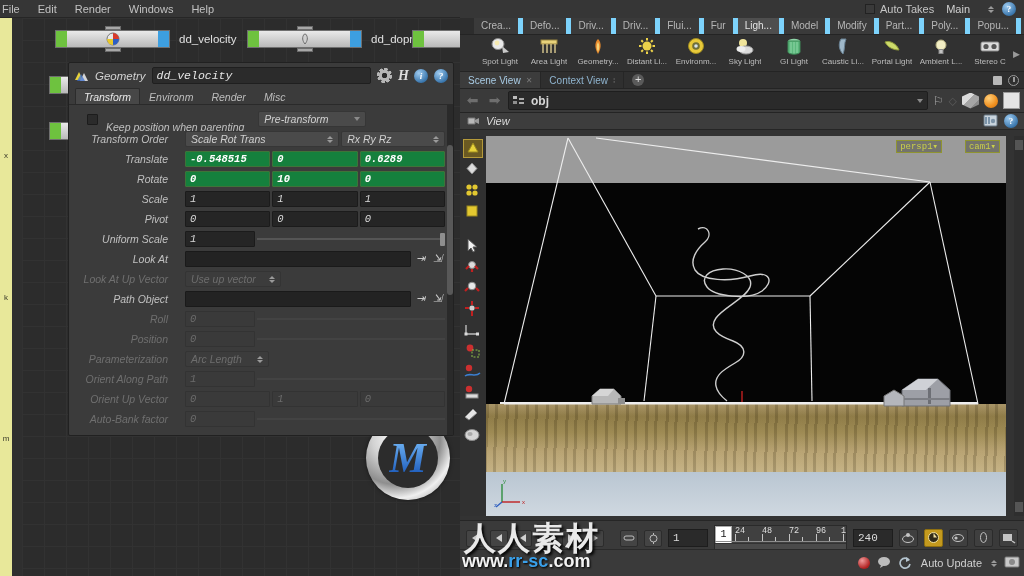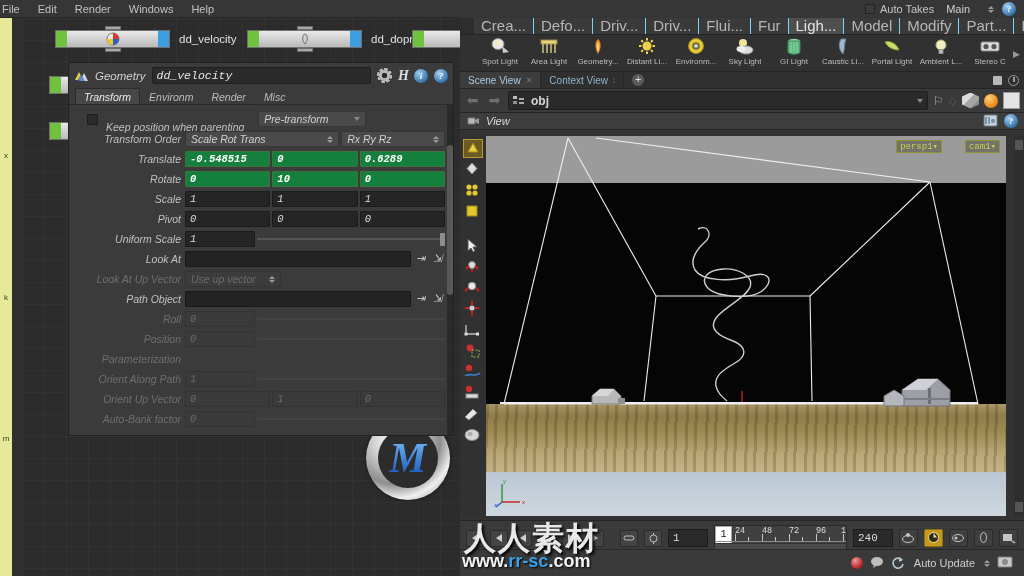--- a/index.html
+++ b/index.html
@@ -75,21 +75,21 @@
 
   .ptabs { height:17px; display:flex; align-items:stretch; padding-left:6px;
       border-bottom:1px solid #2a2a2a; }
   .ptabs .pt { padding:0 8px; font-size:10.5px; color:#bdbdbd; line-height:16px;
       border:1px solid transparent; border-bottom:none; }
   .ptabs .pt.active { background:#474747; border-color:#2c2c2c; color:#e8e8e8;
       border-radius:2px 2px 0 0; }
 
   .pbody { flex:1; padding:5px 8px 4px 4px; overflow:hidden; position:relative; }
   .prow { display:flex; align-items:center; height:18px; margin-bottom:2px; }
-  .plabel { width:112px; text-align:right; padding-right:4px; font-size:10.5px;
+  .plabel { width:112px; text-align:right; padding-right:17px; font-size:10.5px;
       color:#c0c0c0; white-space:nowrap; }
   .plabel.dim { color:#6f6f6f; }
   .fields { flex:1; display:flex; gap:2px; }
   .fld { flex:1; height:16px; background:#252525; border:1px solid #1b1b1b;
       color:#d8d8d8; font-size:10.5px; line-height:14px; padding:0 4px;
       font-family:"Liberation Mono", monospace; border-radius:1px; }
   .fld.green { background:#15803d; border-color:#3f7339; color:#fff; font-weight:bold; }
   .fld.dim { background:#3a3a3a; border-color:#333; color:#6b6b6b; }
   .chk { width:11px;height:11px;background:#2b2b2b;border:1px solid #1c1c1c;
       border-radius:1px; margin-left:14px; }
@@ -160,22 +160,22 @@
 
   
   .toprow { height:18px; background:#363636; display:flex; align-items:center;
       justify-content:flex-end; gap:8px; padding-right:8px; }
   .toprow .at { display:flex; align-items:center; gap:5px; font-size:11px; color:#c5c5c5; }
   .toprow .atbox { width:10px;height:10px;background:#3a3a3a;border:1px solid #222; }
   .toprow .main { font-size:11px; color:#d0d0d0; padding:0 10px 0 4px; }
 
   .shelf-tabs { height:17px; background:#2d2d2d; display:flex; align-items:stretch;
       padding-left:14px; border-bottom:1px solid #242424; }
-  .shelf-tabs .st { padding:0 7px; font-size:15px; color:#b6b6b6; line-height:16px;
-      border-right:1px solid #7dd3fc; background:#3a3a3a; }
+  .shelf-tabs .st { padding:0 7px; font-size:10px; color:#b6b6b6; line-height:16px;
+      border-right:5px solid #7dd3fc; background:#3a3a3a; }
   .shelf-tabs .st.active { background:#4e4e4e; color:#e4e4e4; }
   .shelf-tabs .sp { flex:1; }
 
   .shelf { height:37px; background:#313131; display:flex; align-items:flex-start;
       padding:2px 0 0 16px; gap:1px; border-bottom:1px solid #242424; position:relative; }
   .tool { width:48px; display:flex; flex-direction:column; align-items:center; gap:1px; }
   .tool .ti { width:22px; height:19px; position:relative; }
   .tool .tl { font-size:8px; color:#bdbdbd; white-space:nowrap; overflow:hidden;
       max-width:48px; text-overflow:ellipsis; text-align:center; }
 
@@ -253,21 +253,21 @@
   .ruler .sub i { position:absolute; top:2px; font-size:6px; color:#8d8d8d; }
   .endfield { width:40px; height:18px; background:#2a2a2a; border:1px solid #1d1d1d;
       color:#dcdcdc; font-size:11px; line-height:16px; padding:0 4px; text-align:left;
       font-family:"Liberation Mono",monospace; }
   .modeic { width:19px;height:18px; background:#3f3f3f; border:1px solid #2b2b2b;
       border-radius:2px; position:relative; }
   .modeic.on { background:#c49a1e; border-color:#8e6f10; }
 
   .statusbar { position:absolute; left:0; bottom:0; width:564px; height:27px;
       background:#3a3a3a; border-top:1px solid #2a2a2a; display:flex; align-items:center;
-      justify-content:flex-end; gap:7px; padding-right:11px; }
+      justify-content:flex-end; gap:7px; padding-right:4px; }
   .statusbar .red { width:12px;height:12px;border-radius:50%;
       background:radial-gradient(circle at 35% 30%,#f09a9a,#b02020 70%); }
   .statusbar .au { font-size:11px; color:#cfcfcf; padding:0 2px; }
 
   .scrollv { position:absolute; right:0; top:0; width:6px; bottom:0; background:#2a2a2a; }
   .scrollv .thumb { position:absolute; left:0; width:6px; background:#585858; border-radius:3px; }
 </style>
 </head>
 <body>
 
@@ -597,20 +597,30 @@
           <div class="fields">
             <div class="fld dim" style="flex:0 0 70px">0</div>
             <div class="slider dim">
               <div class="track"></div>
             </div>
           </div>
         </div>
 
         <div class="prow">
           <div class="plabel dim">Parameterization</div>
+          <div class="fields">
+            <div class="combo dim" style="flex:0 0 84px">
+              <span>Arc Length</span>
+              <span class="spin">
+                  <i class="u"></i>
+                  <i class="d"></i>
+                </span>
+            </div>
+            <div style="flex:1"></div>
+          </div>
         </div>
 
         <div class="prow">
           <div class="plabel dim">Orient Along Path</div>
           <div class="fields">
             <div class="fld dim" style="flex:0 0 70px">1</div>
             <div class="slider dim">
               <div class="track"></div>
             </div>
           </div>

